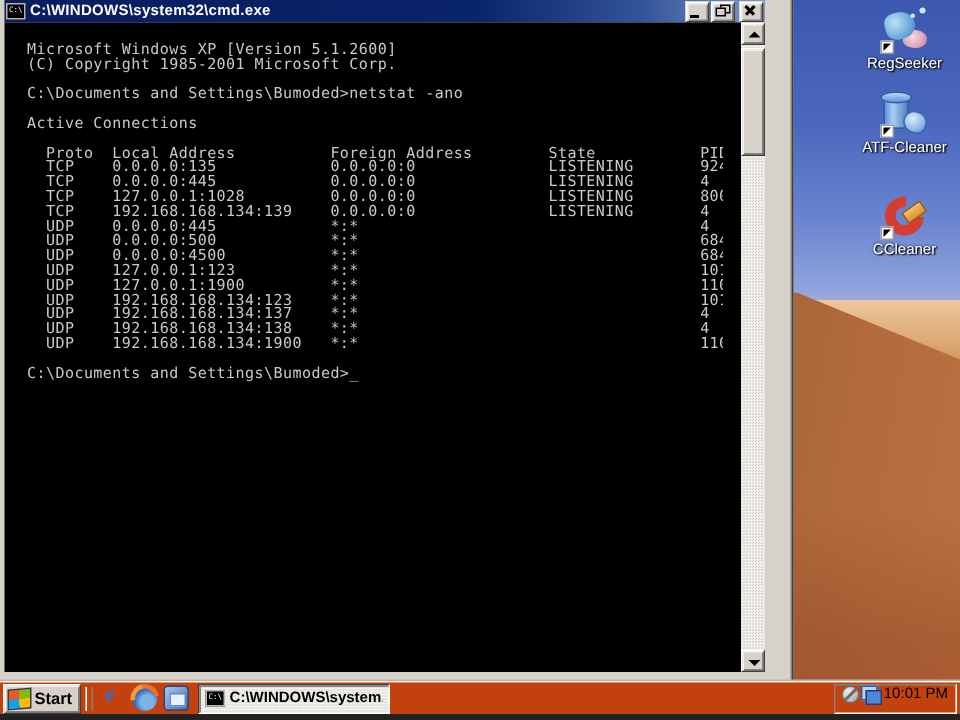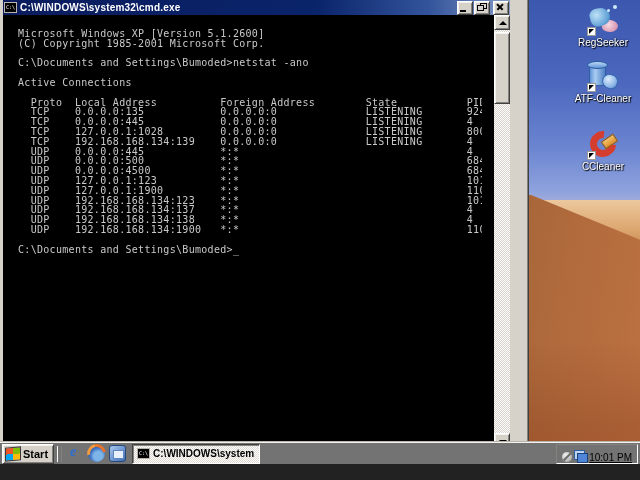--- a/index.html
+++ b/index.html
@@ -77,42 +77,42 @@
     background:conic-gradient(#ffffff 0 25%,#d6d2ca 0 50%,#ffffff 0 75%,#d6d2ca 0) 0 0/2px 2px;}
   .sb-btn{position:absolute;left:0;width:16px;height:15px;box-sizing:border-box;}
   .sb-up{top:0;} .sb-down{bottom:0;}
   .sb-up::after{content:"";position:absolute;left:4px;top:5px;width:0;height:0;
     border-left:4px solid transparent;border-right:4px solid transparent;border-bottom:4px solid #000;}
   .sb-down::after{content:"";position:absolute;left:4px;top:6px;width:0;height:0;
     border-left:4px solid transparent;border-right:4px solid transparent;border-top:4px solid #000;}
   .sb-thumb{position:absolute;left:0;top:17px;width:16px;height:72px;box-sizing:border-box;}
 
   
-  .taskbar{position:absolute;left:0;right:0;bottom:16px;height:22px;background:#737373;z-index:3;
+  .taskbar{position:absolute;left:0;right:0;bottom:4px;height:22px;background:#c2410c;z-index:3;
     border-top:1px solid #f4f2ec;box-shadow:0 -1px 0 #b9b5ad;display:flex;align-items:center;padding:0 2px;box-sizing:border-box;}
   .start-btn{height:18px;display:flex;align-items:center;gap:3px;padding:0 5px 0 3px;flex:none;cursor:default;}
   .start-label{font-size:11px;font-weight:bold;color:#000;}
   .win-flag{width:14px;height:12px;flex:none;transform:skewY(-5deg);
     background:conic-gradient(#81bc06 0 25%,#ffba08 0 50%,#05a6f0 0 75%,#f35325 0);
     outline:1px solid #3a3a3a;}
   .ql-divider{width:3px;height:16px;margin:0 3px;border-left:1px solid #ffffff;border-right:1px solid #84827c;flex:none;}
   .ql-icon{width:17px;height:17px;margin:0 2px;position:relative;flex:none;cursor:default;}
   .ie-e::after{content:"e";position:absolute;left:3px;top:-2px;font-size:15px;font-weight:bold;font-style:italic;
     color:#2f6fd0;font-family:"Liberation Serif",serif;}
   .ff-globe{border-radius:50%;background:radial-gradient(circle at 60% 65%,#7db4e8 0 30%,#3b6cc0 55%,#27497f);}
   .ff-globe::after{content:"";position:absolute;inset:-1px;border-radius:50%;
     border-top:3px solid #e8732a;border-left:3px solid #f59a3c;border-right:3px solid transparent;border-bottom:3px solid transparent;
     transform:rotate(35deg);}
   .blue-win{border-radius:3px;background:linear-gradient(135deg,#a9c8ee,#3f6cb4);border:1px solid #24497f;box-sizing:border-box;}
   .blue-win::after{content:"";position:absolute;left:3px;top:4px;width:9px;height:7px;background:#e8f1fb;border:1px solid #5d87c2;}
   .task-btn{height:18px;margin-left:4px;display:flex;align-items:center;gap:3px;padding:0 4px;width:118px;flex:none;
     background-image:conic-gradient(#ffffff 0 25%,#dcd8d0 0 50%,#ffffff 0 75%,#dcd8d0 0);background-size:2px 2px;cursor:default;}
   .task-label{font-size:10px;font-weight:bold;color:#000;white-space:nowrap;overflow:hidden;}
-  .tray{margin-left:auto;height:18px;display:flex;align-items:flex-end;gap:1px;padding:0 5px 0 4px;
-    border:1px solid;border-color:#84827c #ffffff #ffffff #84827c;text-decoration:underline;}
+  .tray{margin-left:auto;height:18px;display:flex;align-items:flex-start;gap:1px;padding:0 5px 0 4px;
+    border:1px solid;border-color:#84827c #ffffff #ffffff #84827c;}
   .tray-circle{width:12px;height:12px;border-radius:50%;position:relative;flex:none;
     background:radial-gradient(circle at 35% 30%,#efefef,#9c9c9c);border:1px solid #6f6f6f;box-sizing:border-box;}
   .tray-circle::after{content:"";position:absolute;left:0px;top:4.5px;width:10px;height:1.5px;background:#6a6a6a;transform:rotate(-45deg);}
   .tray-net{width:14px;height:13px;position:relative;flex:none;}
   .tray-net::before{content:"";position:absolute;left:0;top:0;width:9px;height:8px;background:#bcd4f2;border:1px solid #2f5fa0;}
   .tray-net::after{content:"";position:absolute;right:0;bottom:0;width:9px;height:8px;background:#4f86d8;border:1px solid #1d3f7a;}
   .tray-clock{font-size:10px;color:#000;white-space:nowrap;}
 </style>
 </head>
 <body>

